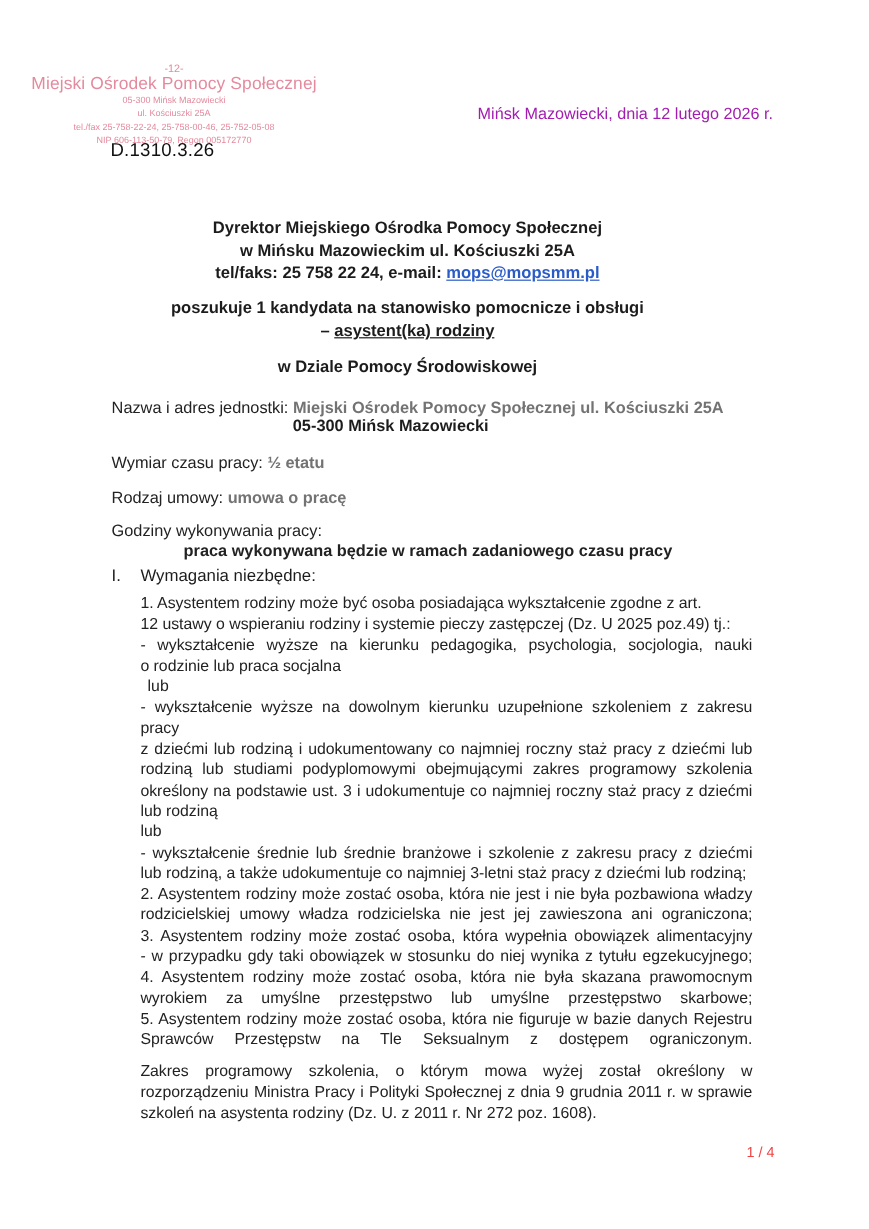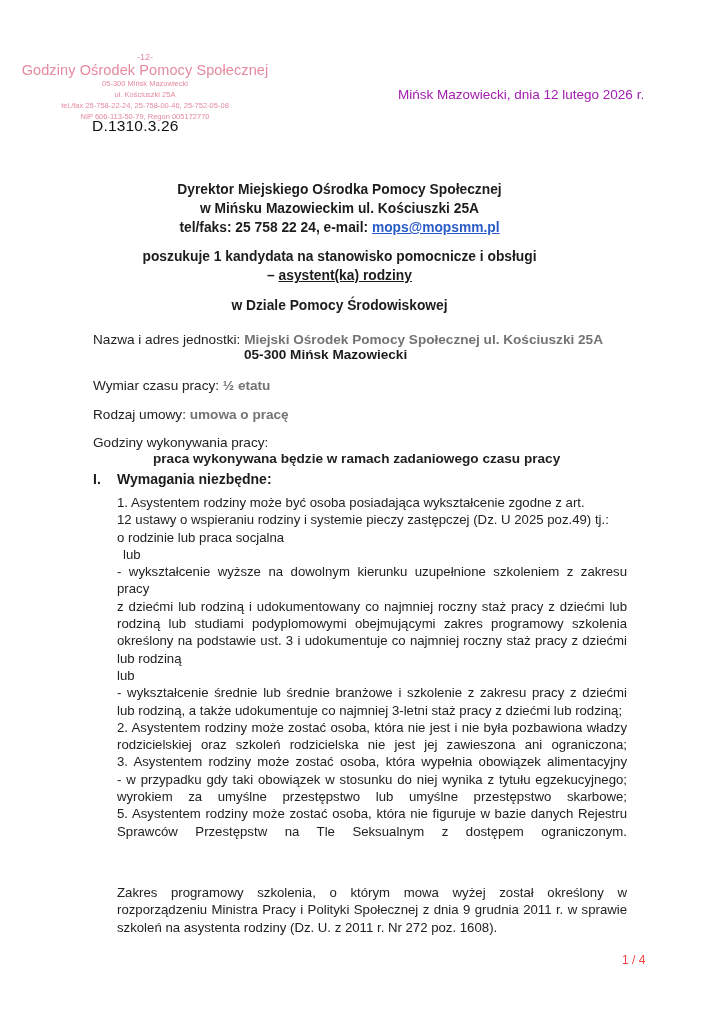--- a/index.html
+++ b/index.html
@@ -22,37 +22,37 @@
   .hdr1 { top: 180px; line-height: 19px; }
   .email { color: #2a5cc8; text-decoration: underline; }
   .search { top: 247px; line-height: 19px; }
   .u { text-decoration: underline; }
   .dept { top: 298px; }
 
   .row { left: 93px; font-size: 13.6px; color: #222; line-height: 17px; }
   .row b { color: #737373; }
   .addr2 { left: 244px; font-weight: bold; font-size: 13.6px; }
 
-  .sect { left: 93px; top: 471px; font-weight: bold; font-size: 14px; }
+  .sect { left: 93px; top: 471px; font-weight: normal; font-size: 14px; }
   .sect .roman { display: inline-block; width: 24px; }
 
   .body-text { left: 117px; width: 510px; font-size: 13.2px; line-height: 17.3px; color: #222; text-align: justify; }
   .body-text p { margin: 0; }
   .jl { text-align-last: justify; }
   .ind { padding-left: 6px; }
 
   .footer-text { left: 117px; top: 884px; width: 510px; font-size: 13.2px; line-height: 17.4px; color: #222; text-align: justify; }
   .pagenum { left: 622px; top: 953px; font-size: 12px; color: #ef4444; }
 </style>
 </head>
 <body>
 
 <div class="abs stamp">
   <div class="num">-12-</div>
-  <div class="name">Godziny Ośrodek Pomocy Społecznej</div>
+  <div class="name">Miejski Ośrodek Pomocy Społecznej</div>
   <div class="line">05-300 Mińsk Mazowiecki</div>
   <div class="line">ul. Kościuszki 25A</div>
   <div class="line">tel./fax 25-758-22-24, 25-758-00-46, 25-752-05-08</div>
   <div class="line">NIP 606-113-50-79, Regon 005172770</div>
 </div>
 <div class="abs refno">D.1310.3.26</div>
 
 <div class="abs date">Mińsk Mazowiecki, dnia 12 lutego 2026 r.</div>
 
 <div class="abs center hdr1">
@@ -86,34 +86,36 @@
 <div class="abs row" style="top:434px;">Godziny wykonywania pracy:</div>
 <div class="abs row" style="top:450px; left:153px; font-weight:bold;">praca wykonywana będzie w ramach zadaniowego czasu pracy</div>
 
 <div class="abs sect">
   <span class="roman">I.</span><span>Wymagania niezbędne:</span>
 </div>
 
 <div class="abs body-text" style="top:494px;">
   <p>1. Asystentem rodziny może być osoba posiadająca wykształcenie zgodne z art.</p>
   <p>12 ustawy o wspieraniu rodziny i systemie pieczy zastępczej (Dz. U 2025 poz.49) tj.:</p>
+  <p class="jl">- wykształcenie wyższe na kierunku pedagogika, psychologia, socjologia, nauki</p>
   <p>o rodzinie lub praca socjalna</p>
   <p class="ind">lub</p>
   <p class="jl">- wykształcenie wyższe na dowolnym kierunku uzupełnione szkoleniem z zakresu pracy</p>
   <p class="jl">z dziećmi lub rodziną i udokumentowany co najmniej roczny staż pracy z dziećmi lub</p>
   <p class="jl">rodziną lub studiami podyplomowymi obejmującymi zakres programowy szkolenia</p>
   <p class="jl">określony na podstawie ust. 3 i udokumentuje co najmniej roczny staż pracy z dziećmi</p>
   <p>lub rodziną</p>
   <p>lub</p>
   <p class="jl">- wykształcenie średnie lub średnie branżowe i szkolenie z zakresu pracy z dziećmi</p>
   <p>lub rodziną, a także udokumentuje co najmniej 3-letni staż pracy z dziećmi lub rodziną;</p>
   <p class="jl">2. Asystentem rodziny może zostać osoba, która nie jest i nie była pozbawiona władzy</p>
-  <p class="jl">rodzicielskiej oraz szkoleń rodzicielska nie jest jej zawieszona ani ograniczona;</p>
+  <p class="jl">rodzicielskiej umowy władza rodzicielska nie jest jej zawieszona ani ograniczona;</p>
   <p class="jl">3. Asystentem rodziny może zostać osoba, która wypełnia obowiązek alimentacyjny</p>
   <p class="jl">- w przypadku gdy taki obowiązek w stosunku do niej wynika z tytułu egzekucyjnego;</p>
+  <p class="jl">4. Asystentem rodziny może zostać osoba, która nie była skazana prawomocnym</p>
   <p class="jl">wyrokiem za umyślne przestępstwo lub umyślne przestępstwo skarbowe;</p>
   <p class="jl">5. Asystentem rodziny może zostać osoba, która nie figuruje w bazie danych Rejestru</p>
   <p class="jl">Sprawców Przestępstw na Tle Seksualnym z dostępem ograniczonym.</p>
 </div>
 
 <div class="abs footer-text">Zakres programowy szkolenia, o którym mowa wyżej został określony w rozporządzeniu Ministra Pracy i Polityki Społecznej z dnia 9 grudnia 2011 r. w sprawie szkoleń na asystenta rodziny (Dz. U. z 2011 r. Nr 272 poz. 1608).</div>
 
 <div class="abs pagenum">1 / 4</div>
 
 </body></html>

